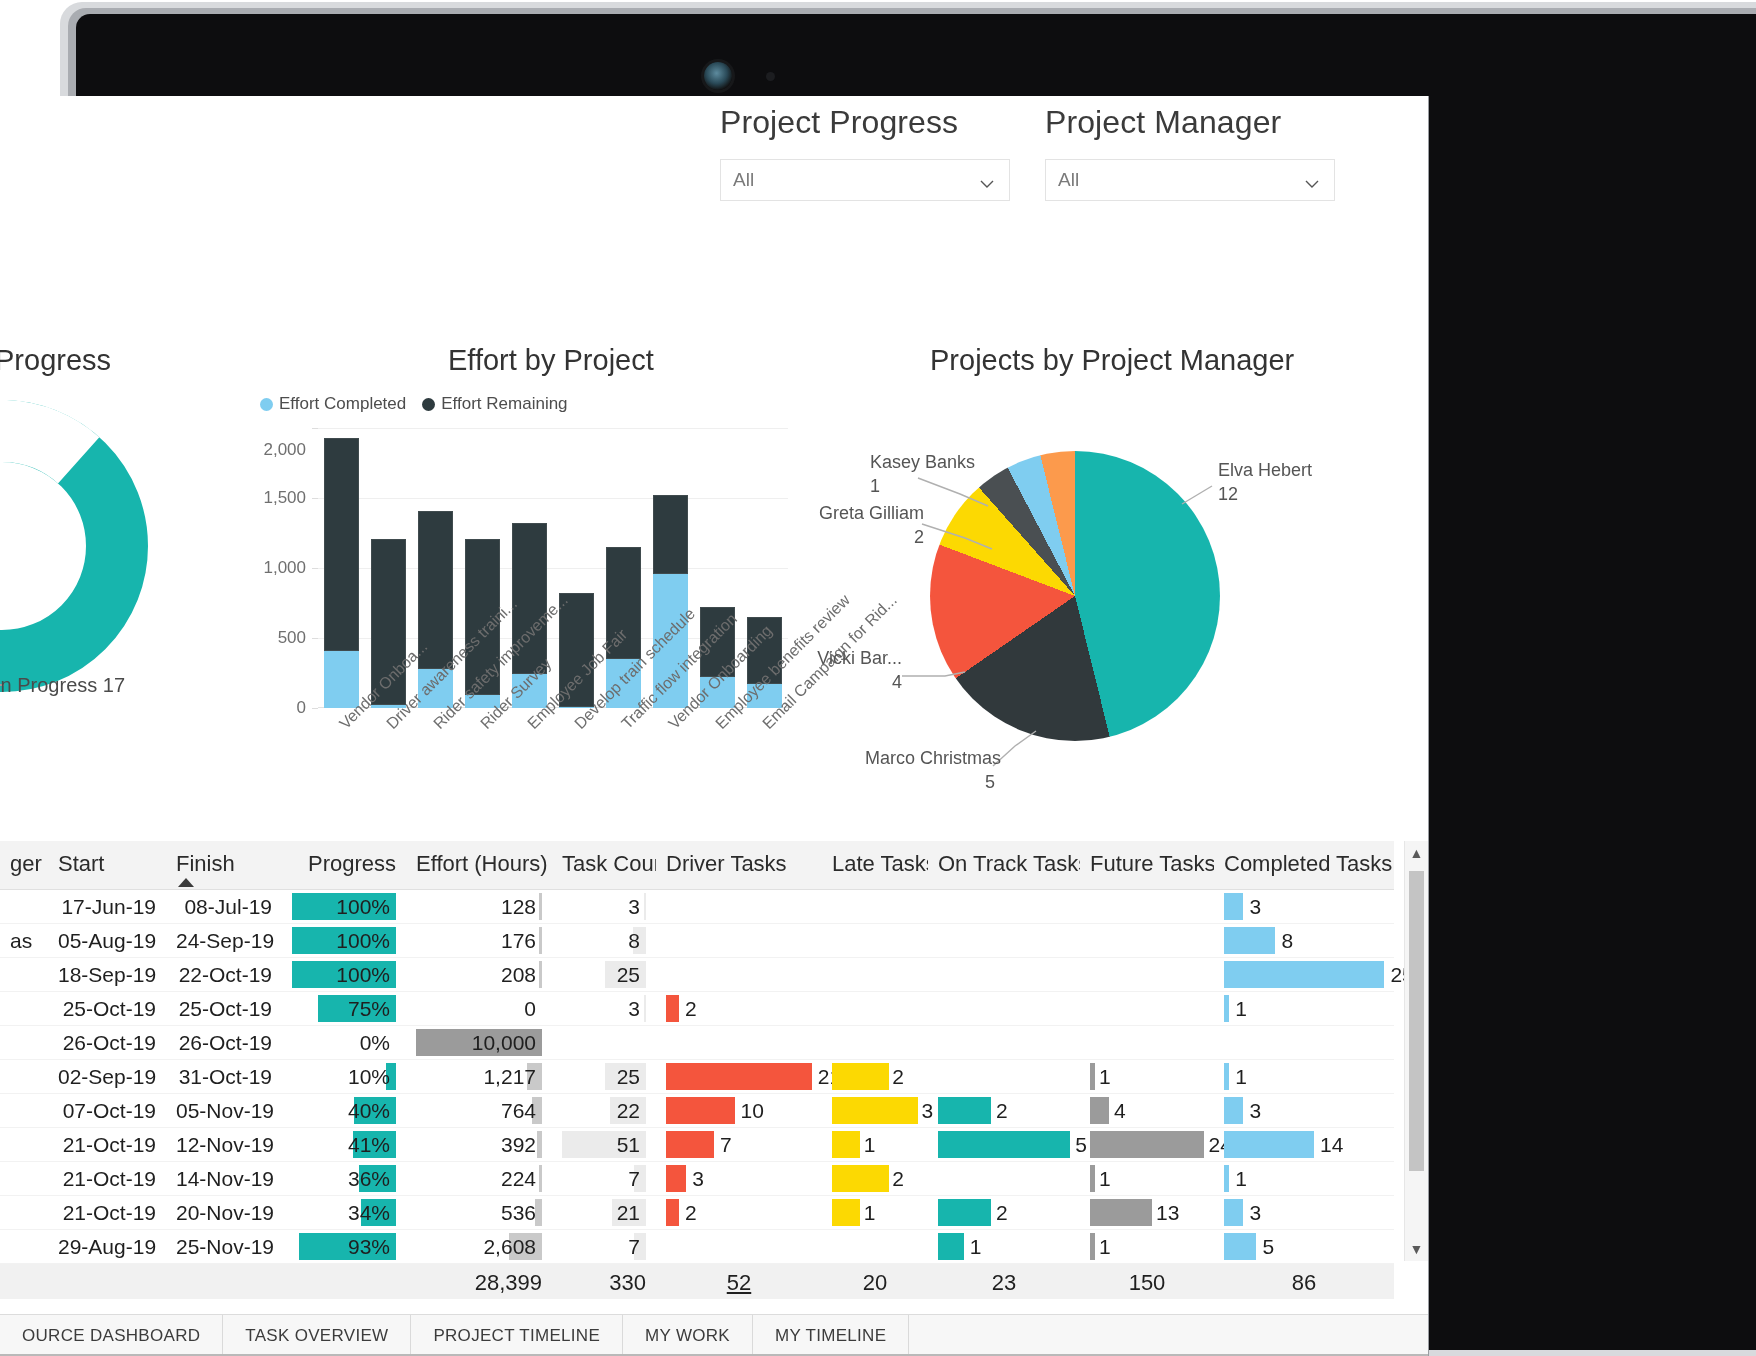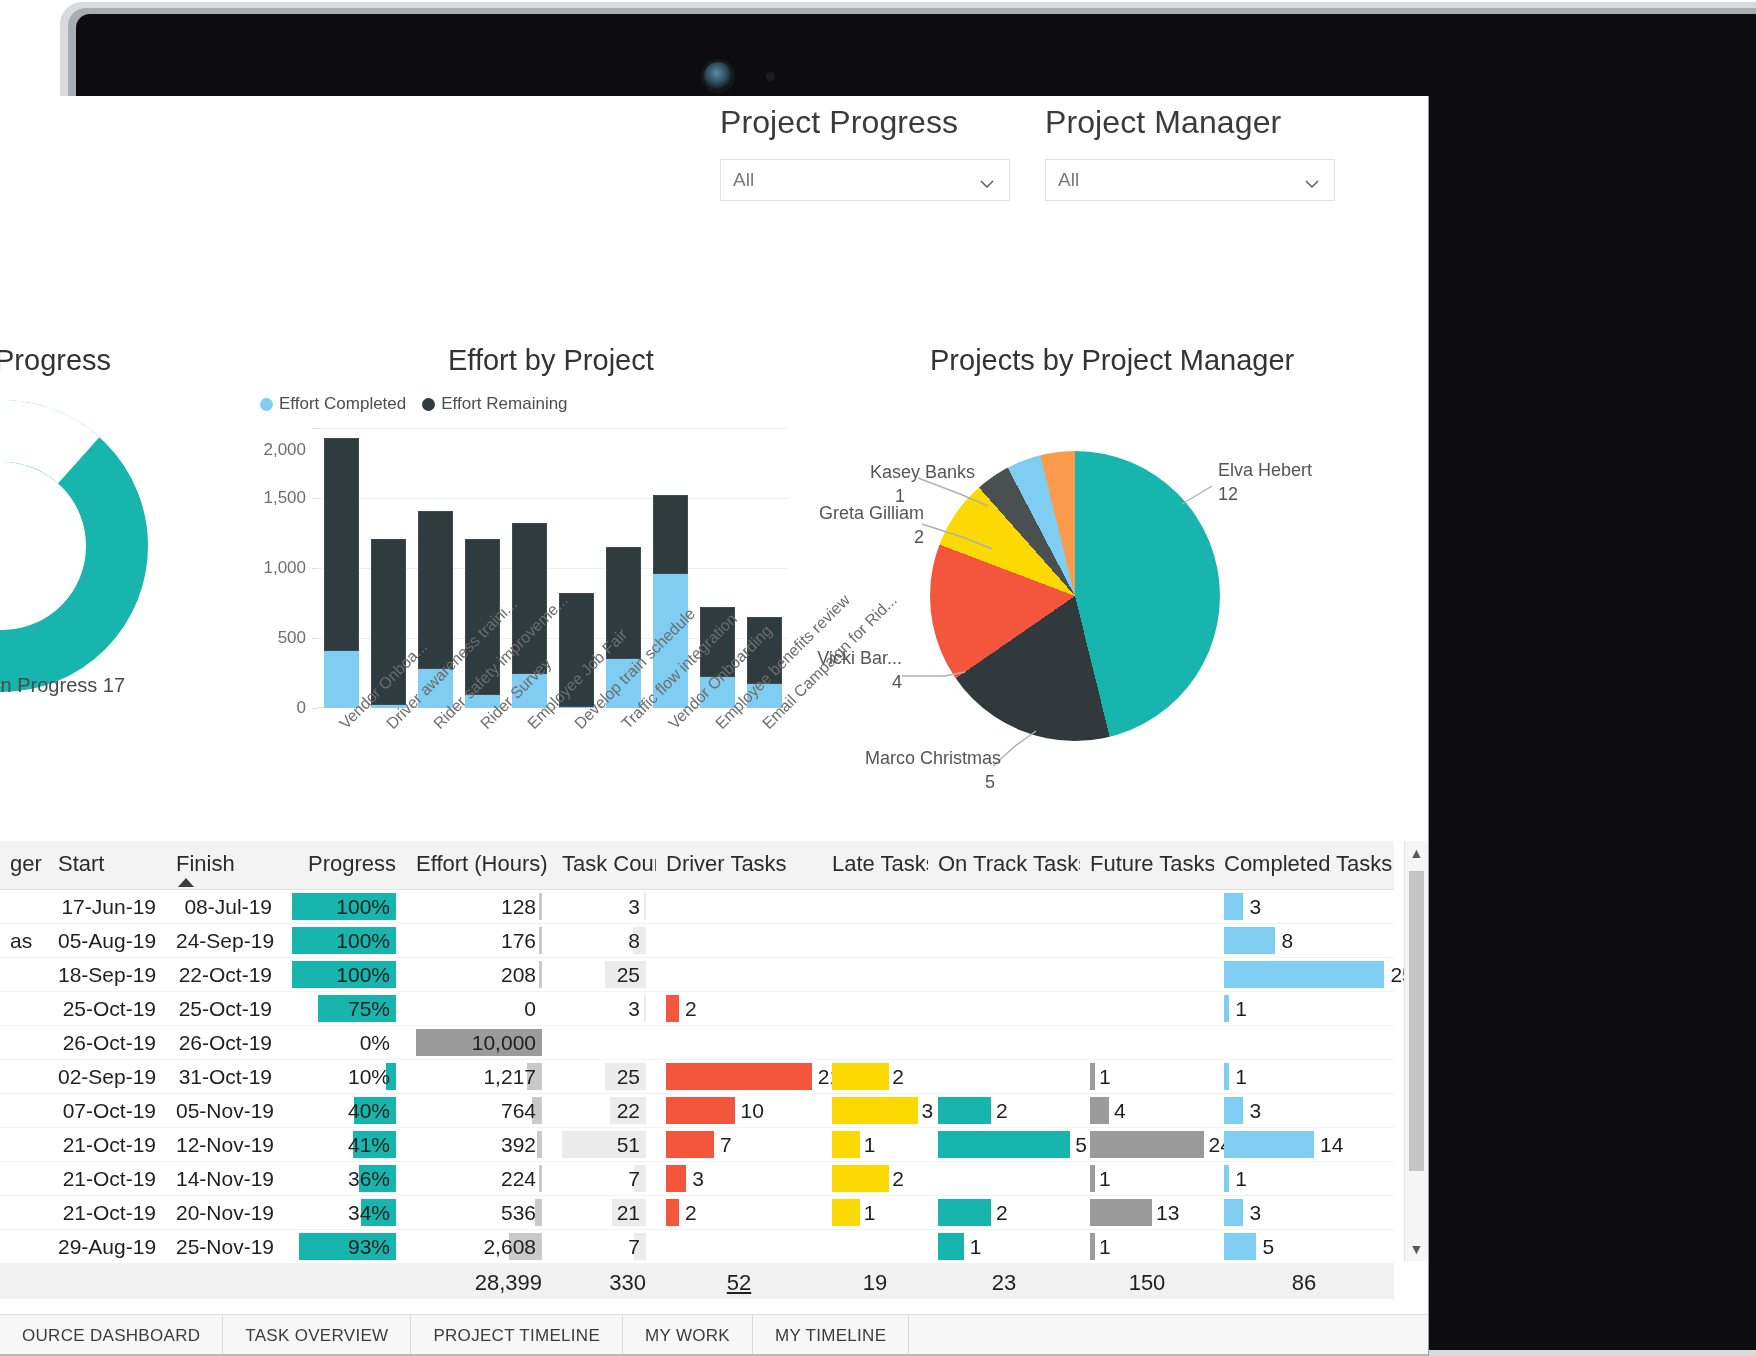--- a/index.html
+++ b/index.html
@@ -317,21 +317,21 @@
     <div id="pie-chart">
       <div id="pie" style="background: conic-gradient(rgb(23, 181, 173) 0deg, rgb(23, 181, 173) 166.154deg, rgb(49, 57, 60) 166.154deg, rgb(49, 57, 60) 235.385deg, rgb(244, 85, 61) 235.385deg, rgb(244, 85, 61) 290.769deg, rgb(252, 217, 2) 290.769deg, rgb(252, 217, 2) 318.462deg, rgb(74, 79, 82) 318.462deg, rgb(74, 79, 82) 332.308deg, rgb(127, 205, 240) 332.308deg, rgb(127, 205, 240) 346.154deg, rgb(252, 154, 76) 346.154deg, rgb(252, 154, 76) 360deg);"></div>
       <svg class="leader" style="left:0;top:0;width:560px;height:470px;position:absolute;">
         <path d="M108,132 L150,148 L178,160" fill="none" stroke="#b0b0b0" stroke-width="1.4"></path>
         <path d="M112,178 L155,192 L182,203" fill="none" stroke="#b0b0b0" stroke-width="1.4"></path>
         <path d="M92,330 L135,330 L155,326" fill="none" stroke="#b0b0b0" stroke-width="1.4"></path>
         <path d="M183,420 L205,400 L226,385" fill="none" stroke="#b0b0b0" stroke-width="1.4"></path>
         <path d="M402,140 L382,152 L372,158" fill="none" stroke="#b0b0b0" stroke-width="1.4"></path>
       </svg>
 
-      <div class="pie-label" style="left:60px; top:114px; text-align:center; width:60px;">
+      <div class="pie-label" style="left:60px; top:104px; text-align:left; width:60px;">
         <span>Kasey Banks</span>
         <span class="pv">1</span>
       </div>
       <div class="pie-label" style="left:6px; top:155px; text-align:right; width:108px;">
         <span>Greta Gilliam</span>
         <span class="pv">2</span>
       </div>
       <div class="pie-label" style="left:0px; top:300px; text-align:right; width:92px;">
         <span>Vicki Bar...</span>
         <span class="pv">4</span>
@@ -934,21 +934,21 @@
               </td>
             </tr>
             <tr class="total">
               <td class=""></td>
               <td class=""></td>
               <td class=""></td>
               <td class=""></td>
               <td class="num">28,399</td>
               <td class="num">330</td>
               <td class="" style="text-align: center; text-decoration: underline;">52</td>
-              <td class="" style="text-align: center;">19</td>
+              <td class="" style="text-align: center;">20</td>
               <td class="" style="text-align: center;">23</td>
               <td class="" style="text-align: center;">150</td>
               <td class="" style="text-align: center;">86</td>
             </tr>
           </tbody>
       </table>
     </div>
     <div id="tbl-scroll">
       <div class="arrow">▲</div>
       <div id="tbl-thumb"></div>

